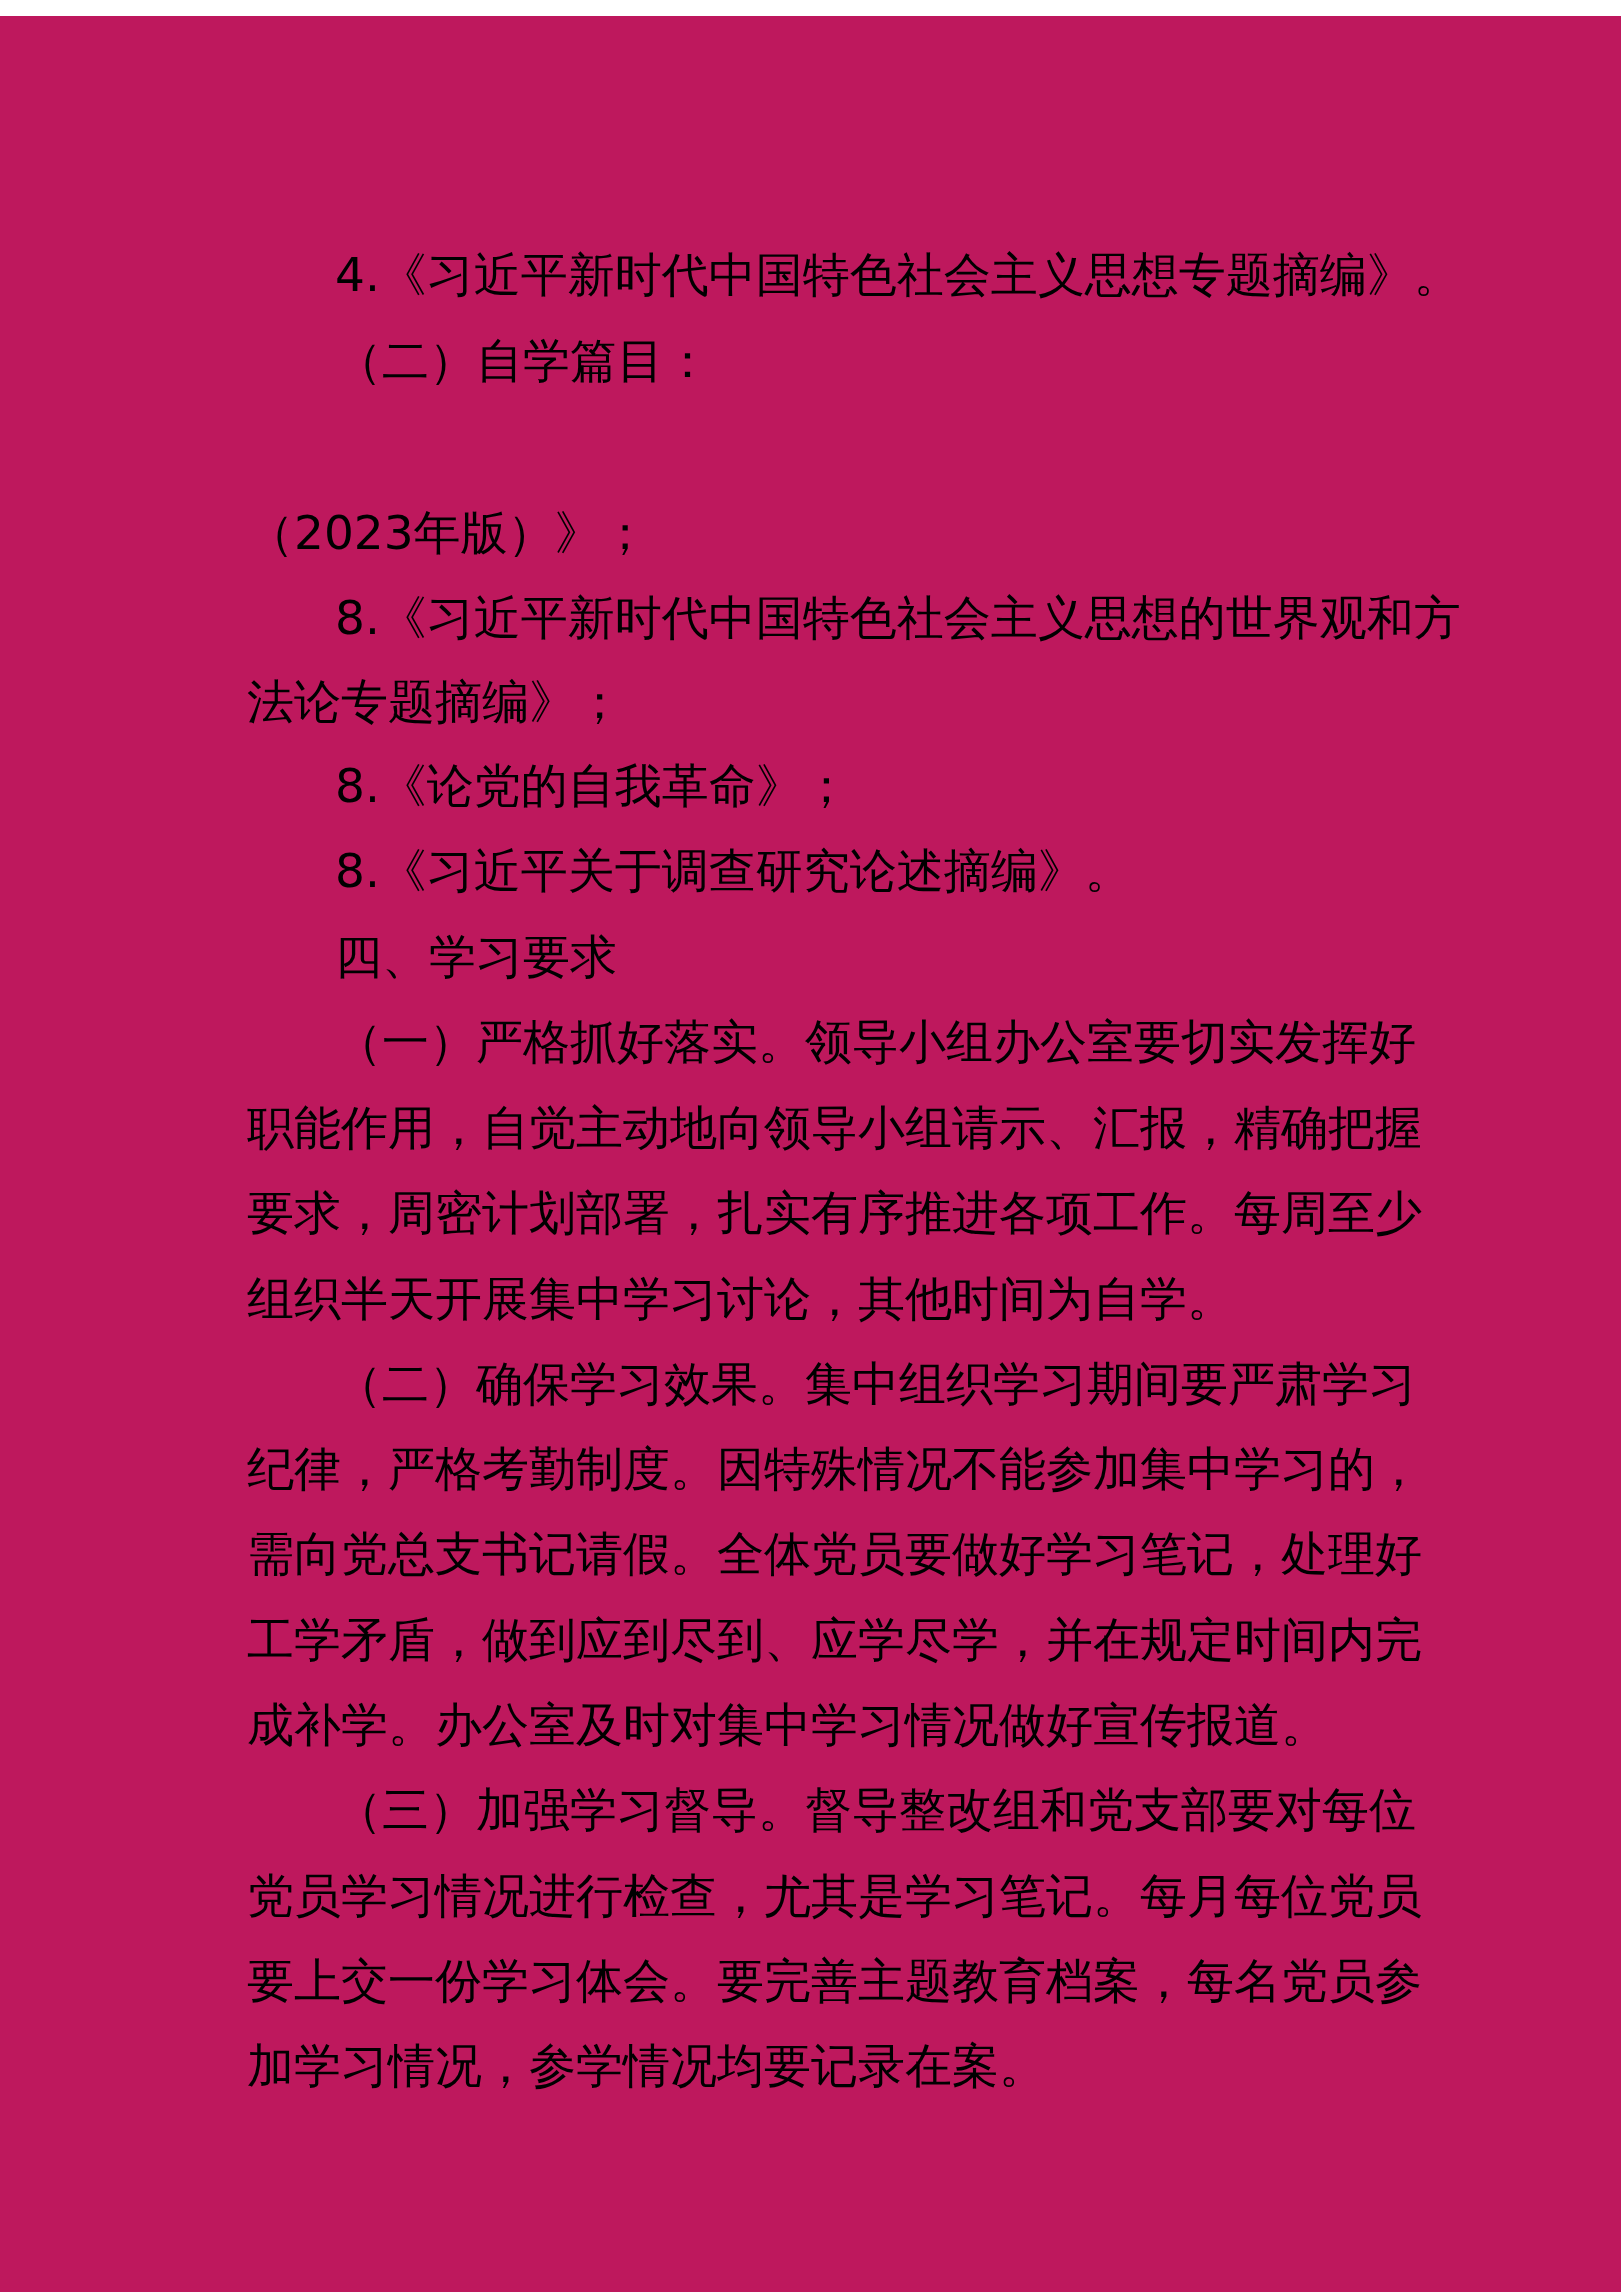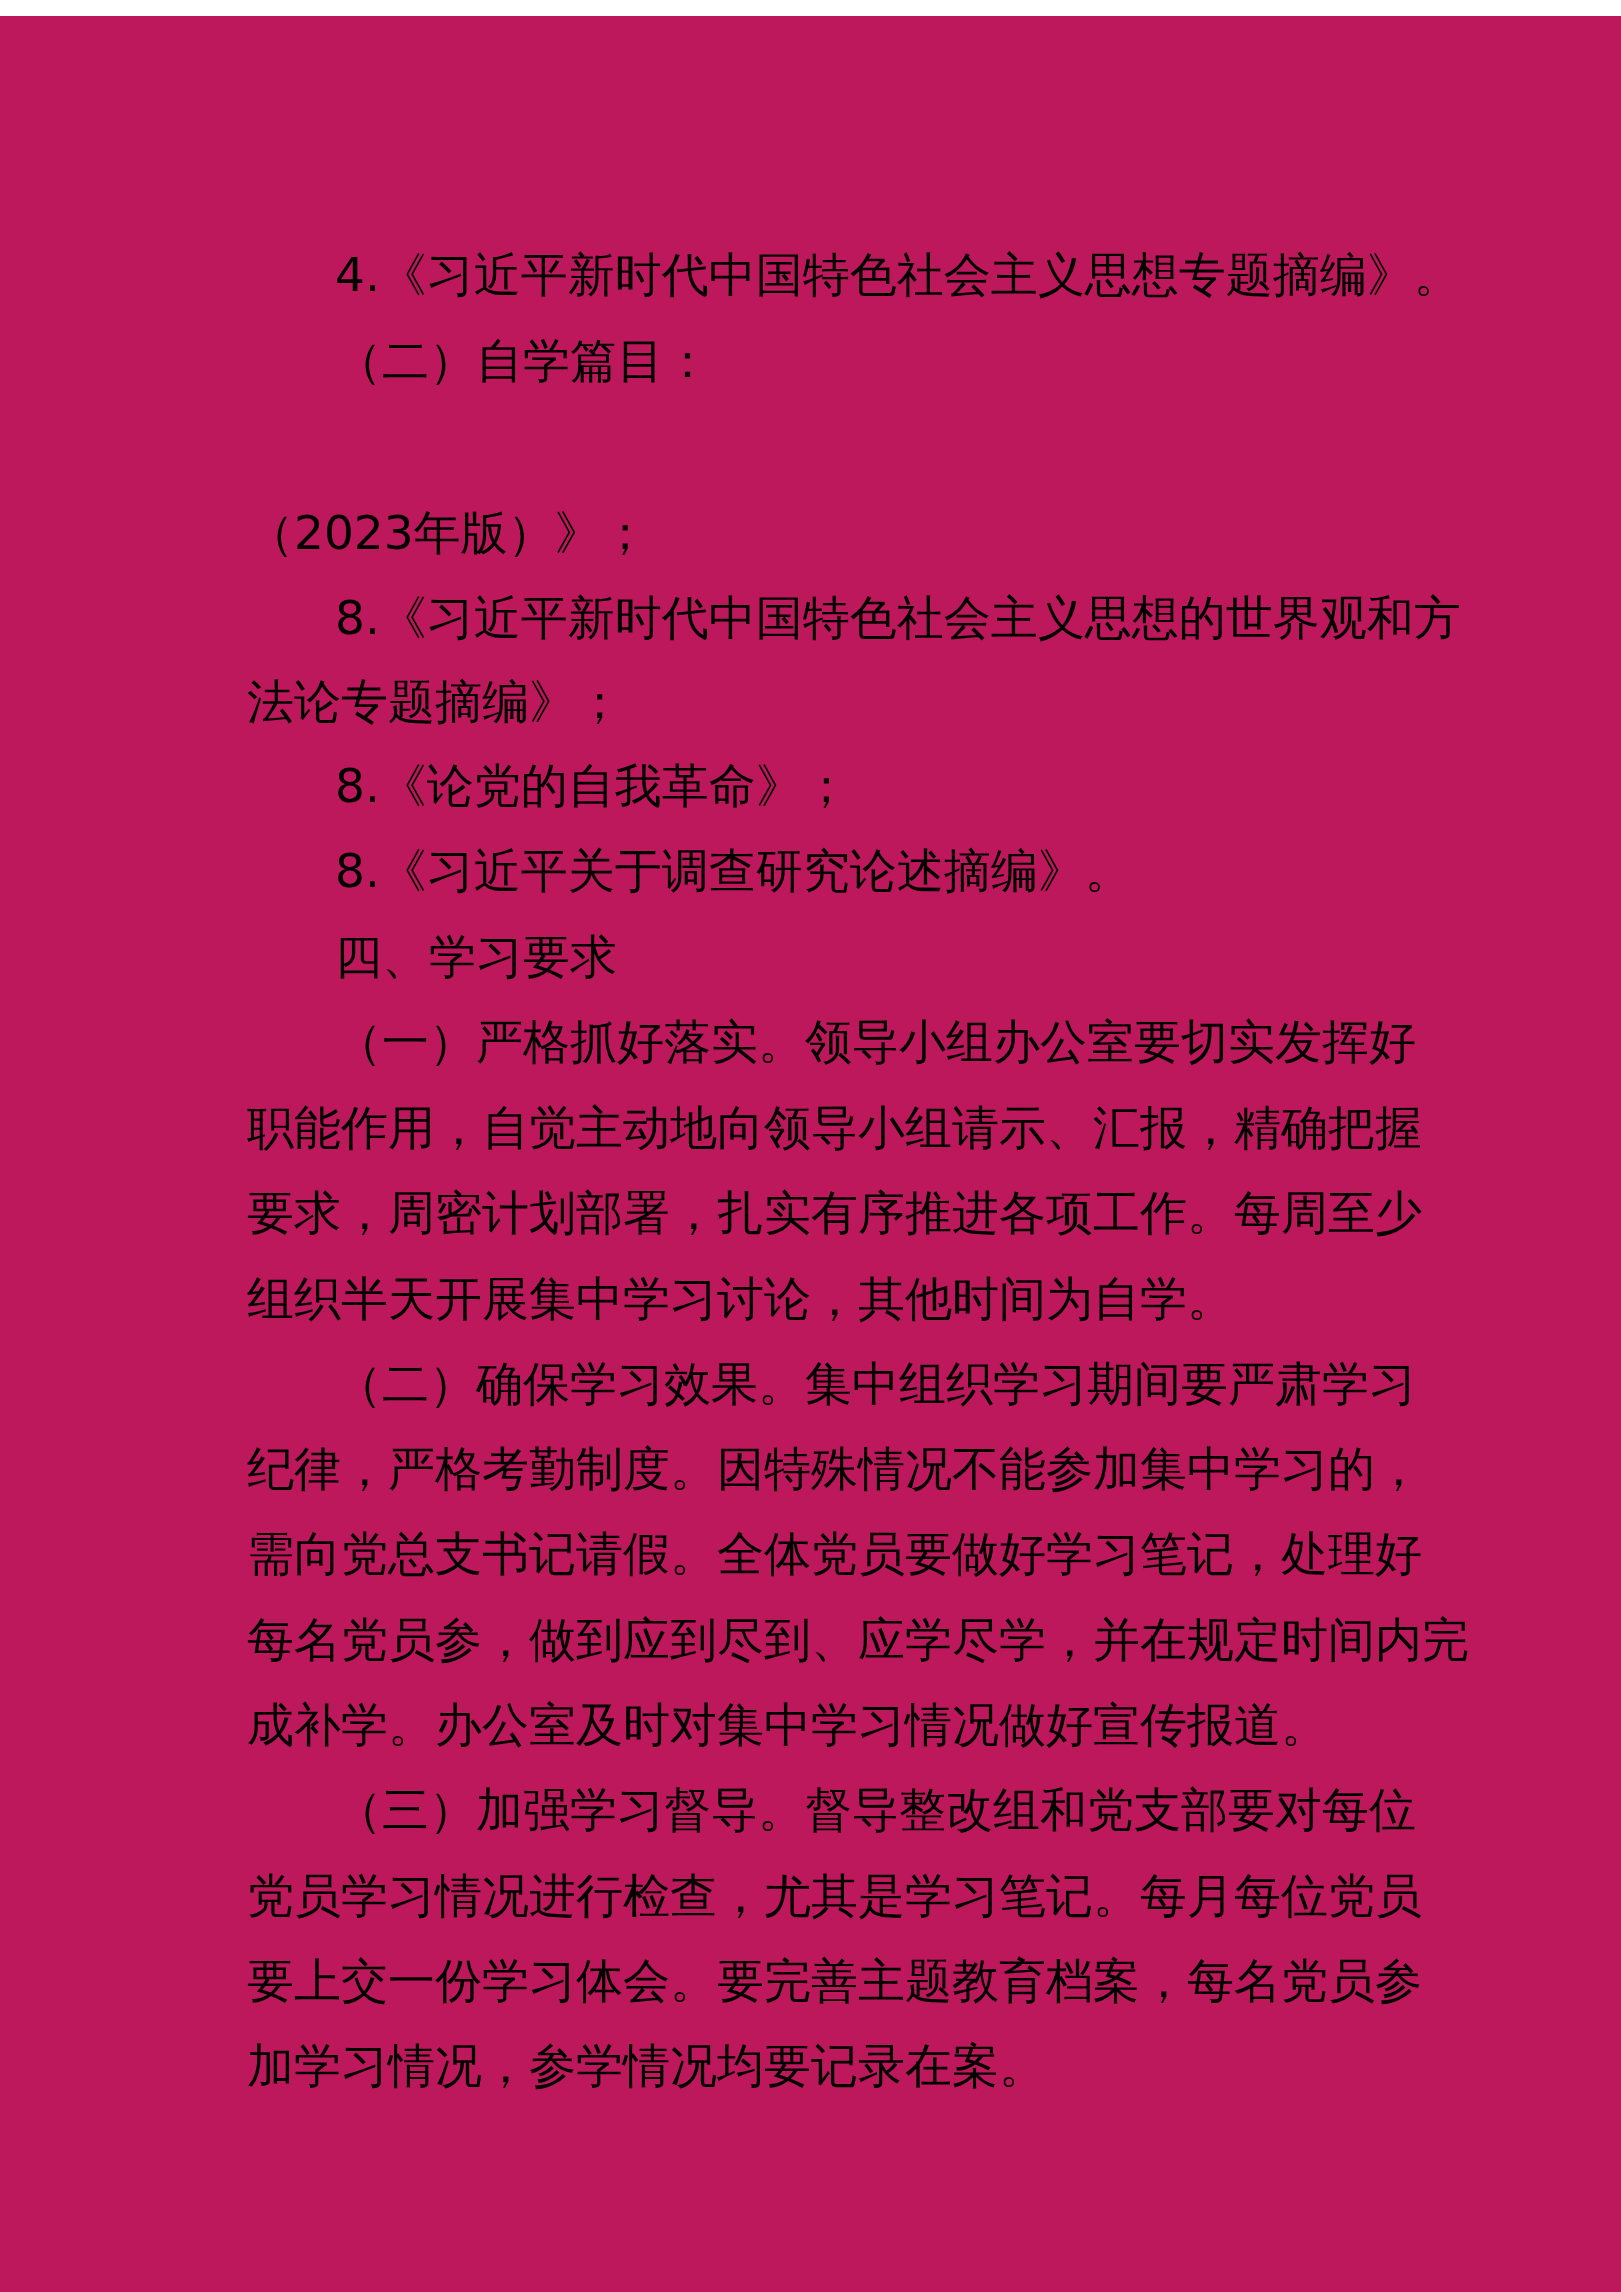--- a/index.html
+++ b/index.html
@@ -48,21 +48,21 @@
     <div class="ln firstfull" style="top:996px">（一）严格抓好落实。领导小组办公室要切实发挥好</div>
     <div class="ln full" style="top:1082px">职能作用，自觉主动地向领导小组请示、汇报，精确把握</div>
     <div class="ln full" style="top:1167px">要求，周密计划部署，扎实有序推进各项工作。每周至少</div>
     <div class="ln flush" style="top:1253px">组织半天开展集中学习讨论，其他时间为自学。</div>
   </div>
 
   <div>
     <div class="ln firstfull" style="top:1338px">（二）确保学习效果。集中组织学习期间要严肃学习</div>
     <div class="ln full" style="top:1423px">纪律，严格考勤制度。因特殊情况不能参加集中学习的，</div>
     <div class="ln full" style="top:1508px">需向党总支书记请假。全体党员要做好学习笔记，处理好</div>
-    <div class="ln full" style="top:1594px">每名党员参，做到应到尽到、应学尽学，并在规定时间内完</div>
+    <div class="ln full" style="top:1594px">工学矛盾，做到应到尽到、应学尽学，并在规定时间内完</div>
     <div class="ln flush" style="top:1679px">成补学。办公室及时对集中学习情况做好宣传报道。</div>
   </div>
 
   <div>
     <div class="ln firstfull" style="top:1764px">（三）加强学习督导。督导整改组和党支部要对每位</div>
     <div class="ln full" style="top:1850px">党员学习情况进行检查，尤其是学习笔记。每月每位党员</div>
     <div class="ln full" style="top:1935px">要上交一份学习体会。要完善主题教育档案，每名党员参</div>
     <div class="ln flush" style="top:2020px">加学习情况，参学情况均要记录在案。</div>
   </div>
 

